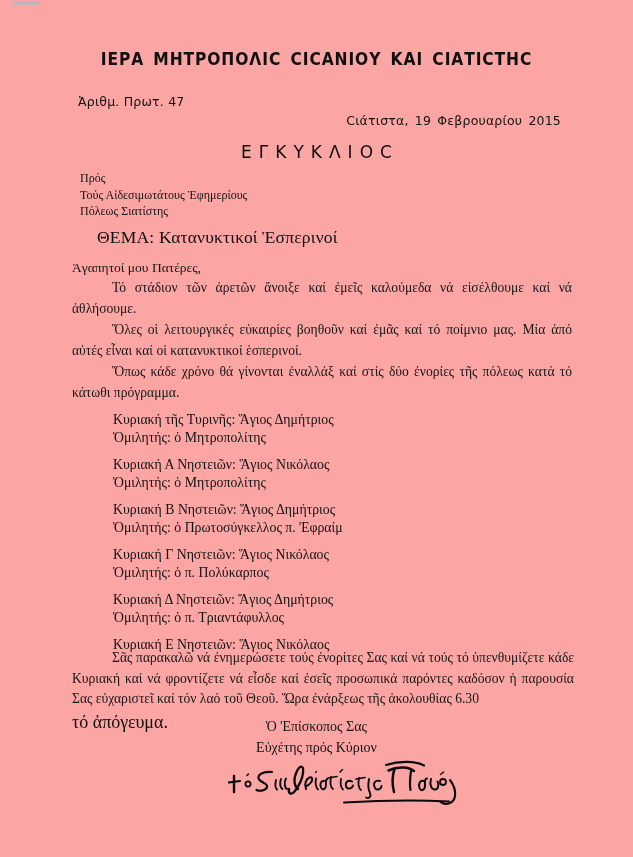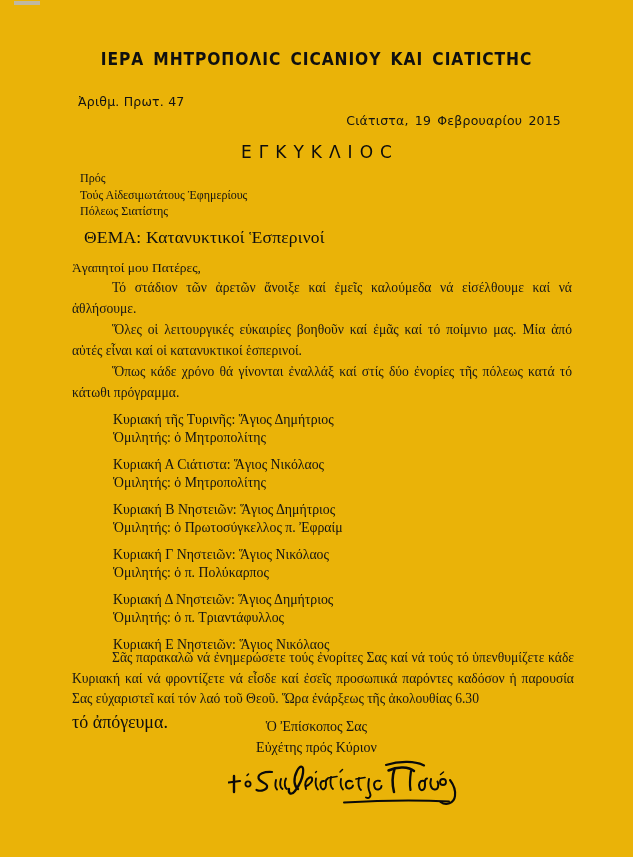--- a/index.html
+++ b/index.html
@@ -12,21 +12,21 @@
     height: 857px;
     overflow: hidden;
     font-family: "Liberation Serif", "DejaVu Serif", serif;
     color: #161616;
     position: relative;
   }
 
   .page {
     position: absolute;
     inset: 0;
-    background: #eab308;
+    background: #fca5a5;
   }
 
   
   .scan-mark {
     position: absolute;
     left: 14px;
     top: 1px;
     width: 26px;
     height: 4px;
     background: #b9b9bd;
@@ -93,21 +93,21 @@
     left: 80px;
     font-size: 12px;
     line-height: 16.5px;
     color: #131313;
   }
   .addressee div { white-space: nowrap; }
 
   .subject {
     position: absolute;
     top: 227px;
-    left: 84px;
+    left: 97px;
     font-size: 17.5px;
     letter-spacing: .2px;
     color: #0f0f0f;
   }
 
   
   .body-block {
     position: absolute;
     top: 258px;
     left: 72px;
@@ -214,21 +214,21 @@
     <p class="para">Ὅλες οἱ λειτουργικές εὐκαιρίες βοηθοῦν καί ἐμᾶς καί τό ποίμνιο μας. Μία ἀπό αὐτές εἶναι καί οἱ κατανυκτικοί ἑσπερινοί.</p>
     <p class="para">Ὅπως κάδε χρόνο θά γίνονται ἐναλλάξ καί στίς δύο ἐνορίες τῆς πόλεως κατά τό κάτωθι πρόγραμμα.</p>
   </div>
 
   <div class="programme">
     <div class="prog-entry">
       <div class="prog-line">Κυριακή τῆς Τυρινῆς: Ἅγιος Δημήτριος</div>
       <div class="prog-line">Ὁμιλητής: ὁ Μητροπολίτης</div>
     </div>
     <div class="prog-entry">
-      <div class="prog-line">Κυριακή Α Cιάτιστα: Ἅγιος Νικόλαος</div>
+      <div class="prog-line">Κυριακή Α Νηστειῶν: Ἅγιος Νικόλαος</div>
       <div class="prog-line">Ὁμιλητής: ὁ Μητροπολίτης</div>
     </div>
     <div class="prog-entry">
       <div class="prog-line">Κυριακή Β Νηστειῶν:  Ἅγιος Δημήτριος</div>
       <div class="prog-line">Ὁμιλητής: ὁ Πρωτοσύγκελλος π. Ἐφραίμ</div>
     </div>
     <div class="prog-entry">
       <div class="prog-line">Κυριακή Γ Νηστειῶν:  Ἅγιος Νικόλαος</div>
       <div class="prog-line">Ὁμιλητής: ὁ π. Πολύκαρπος</div>
     </div>

